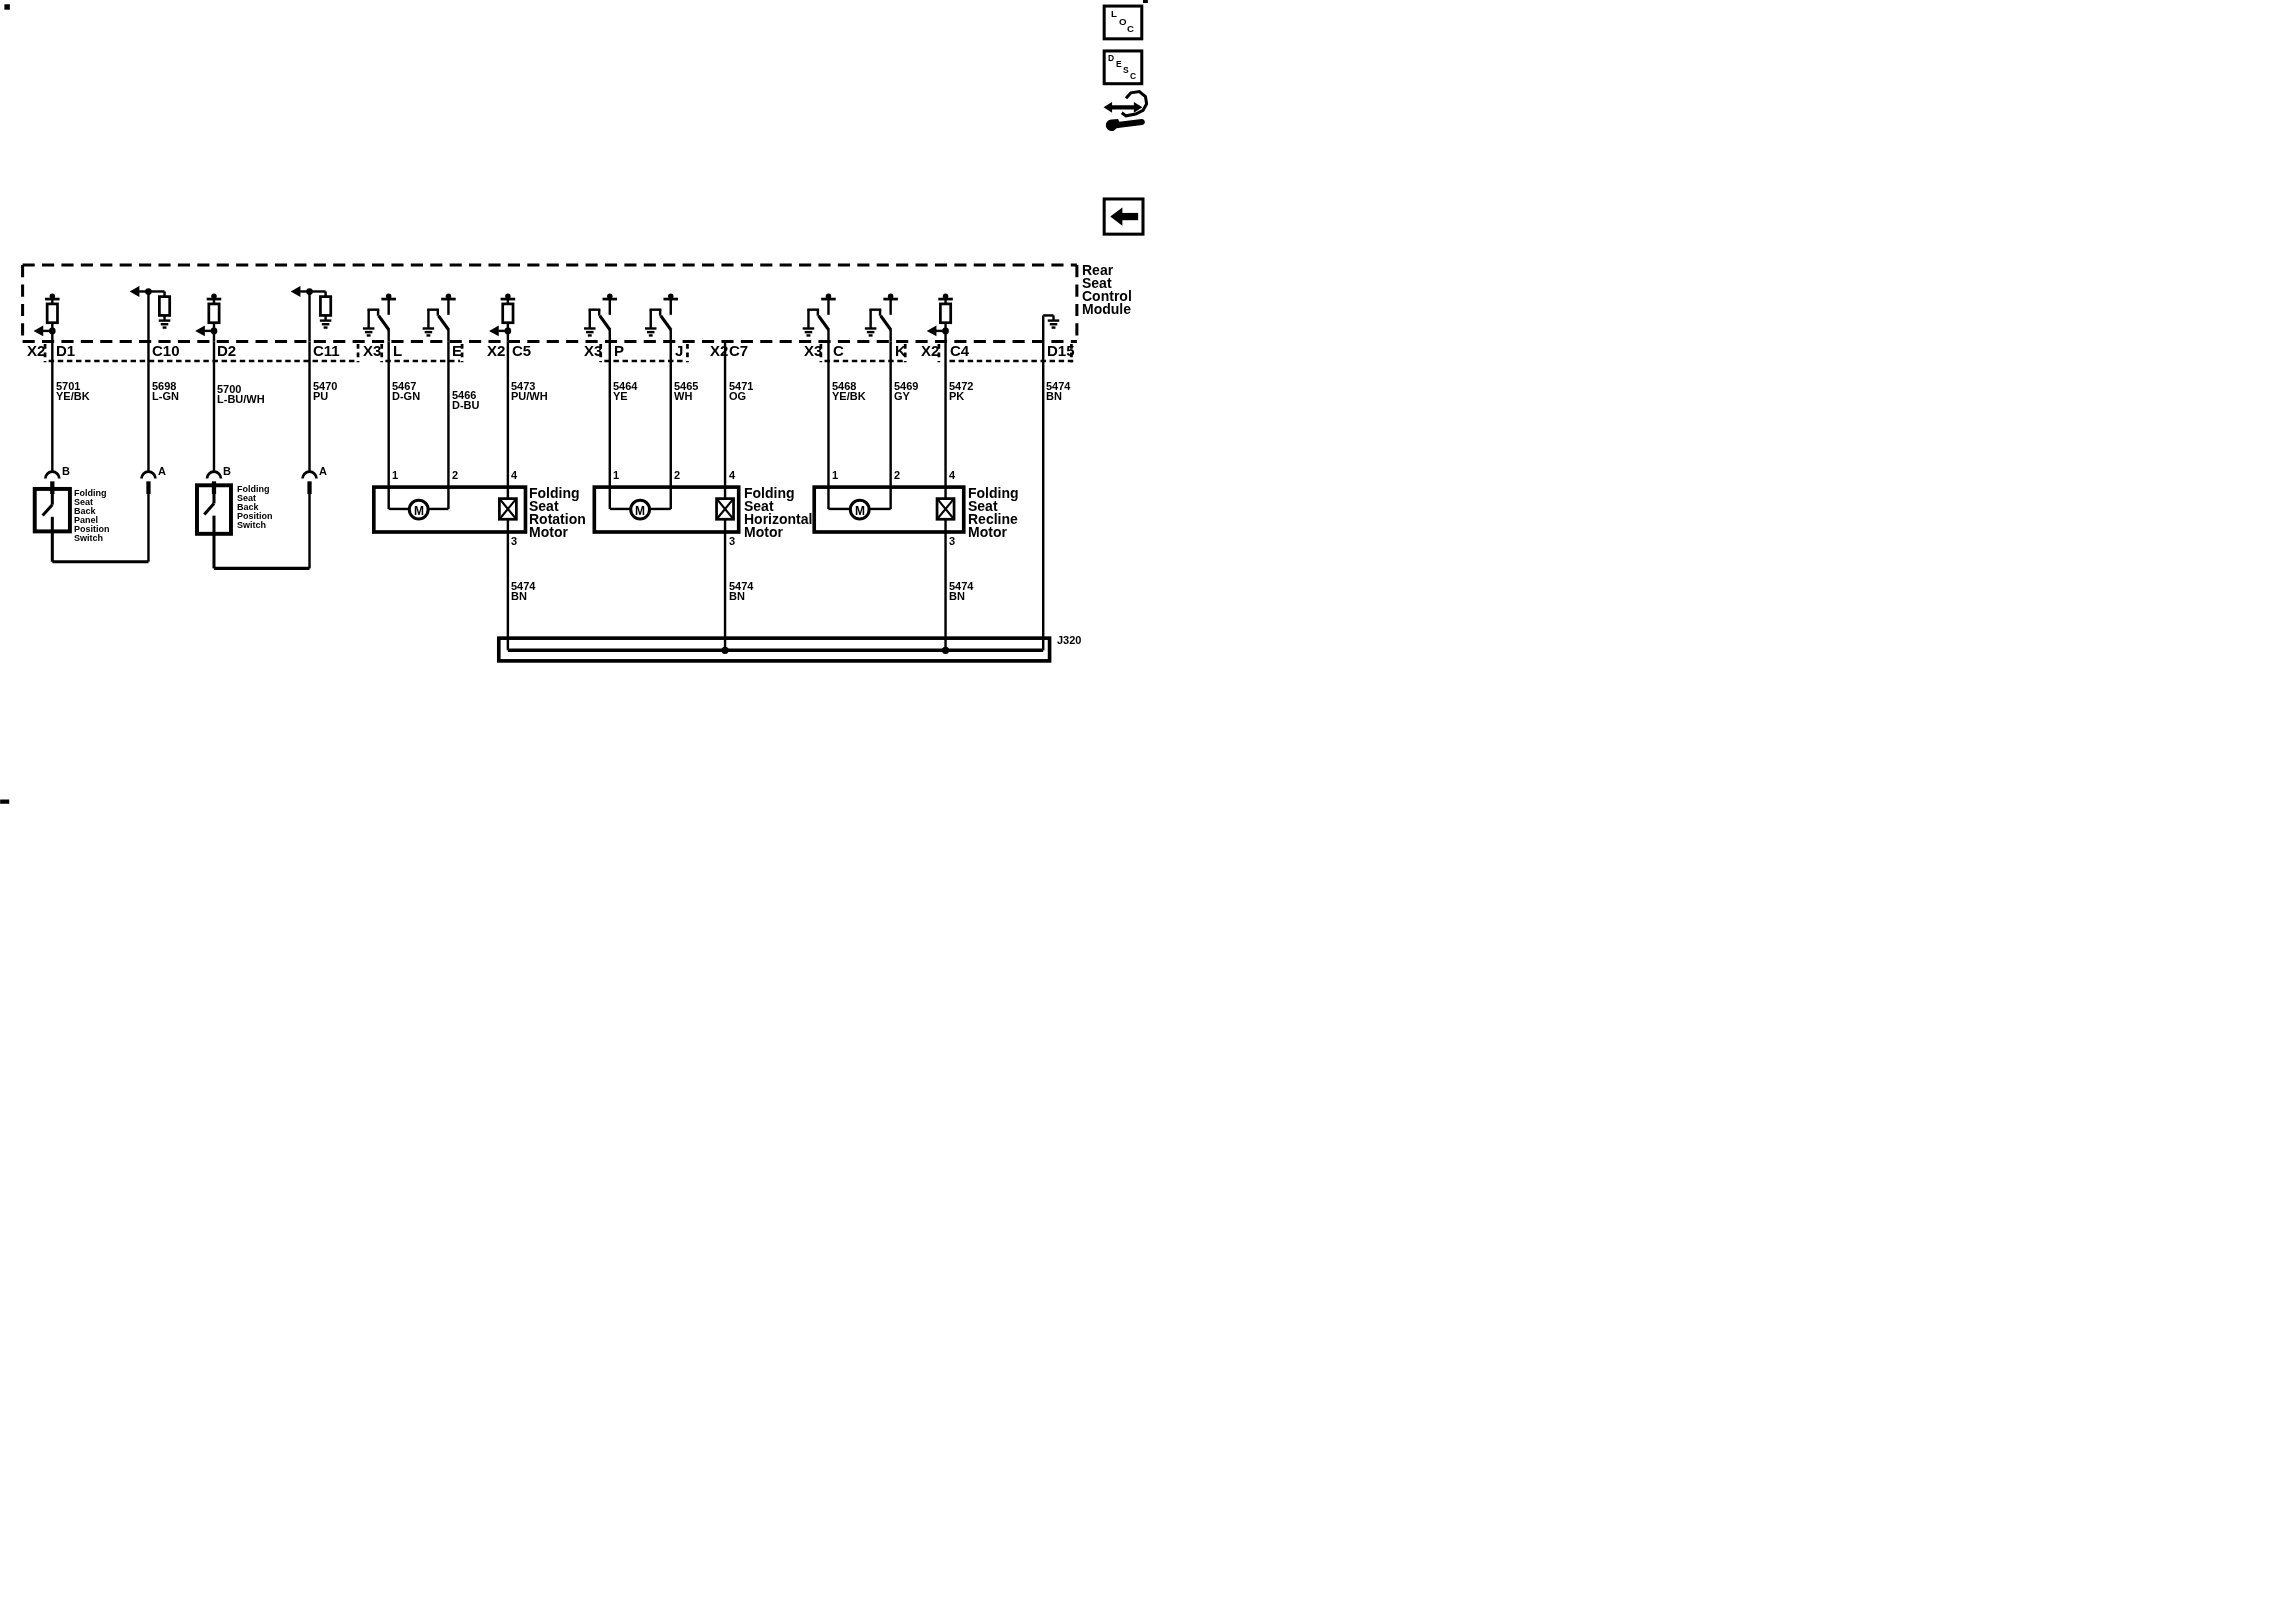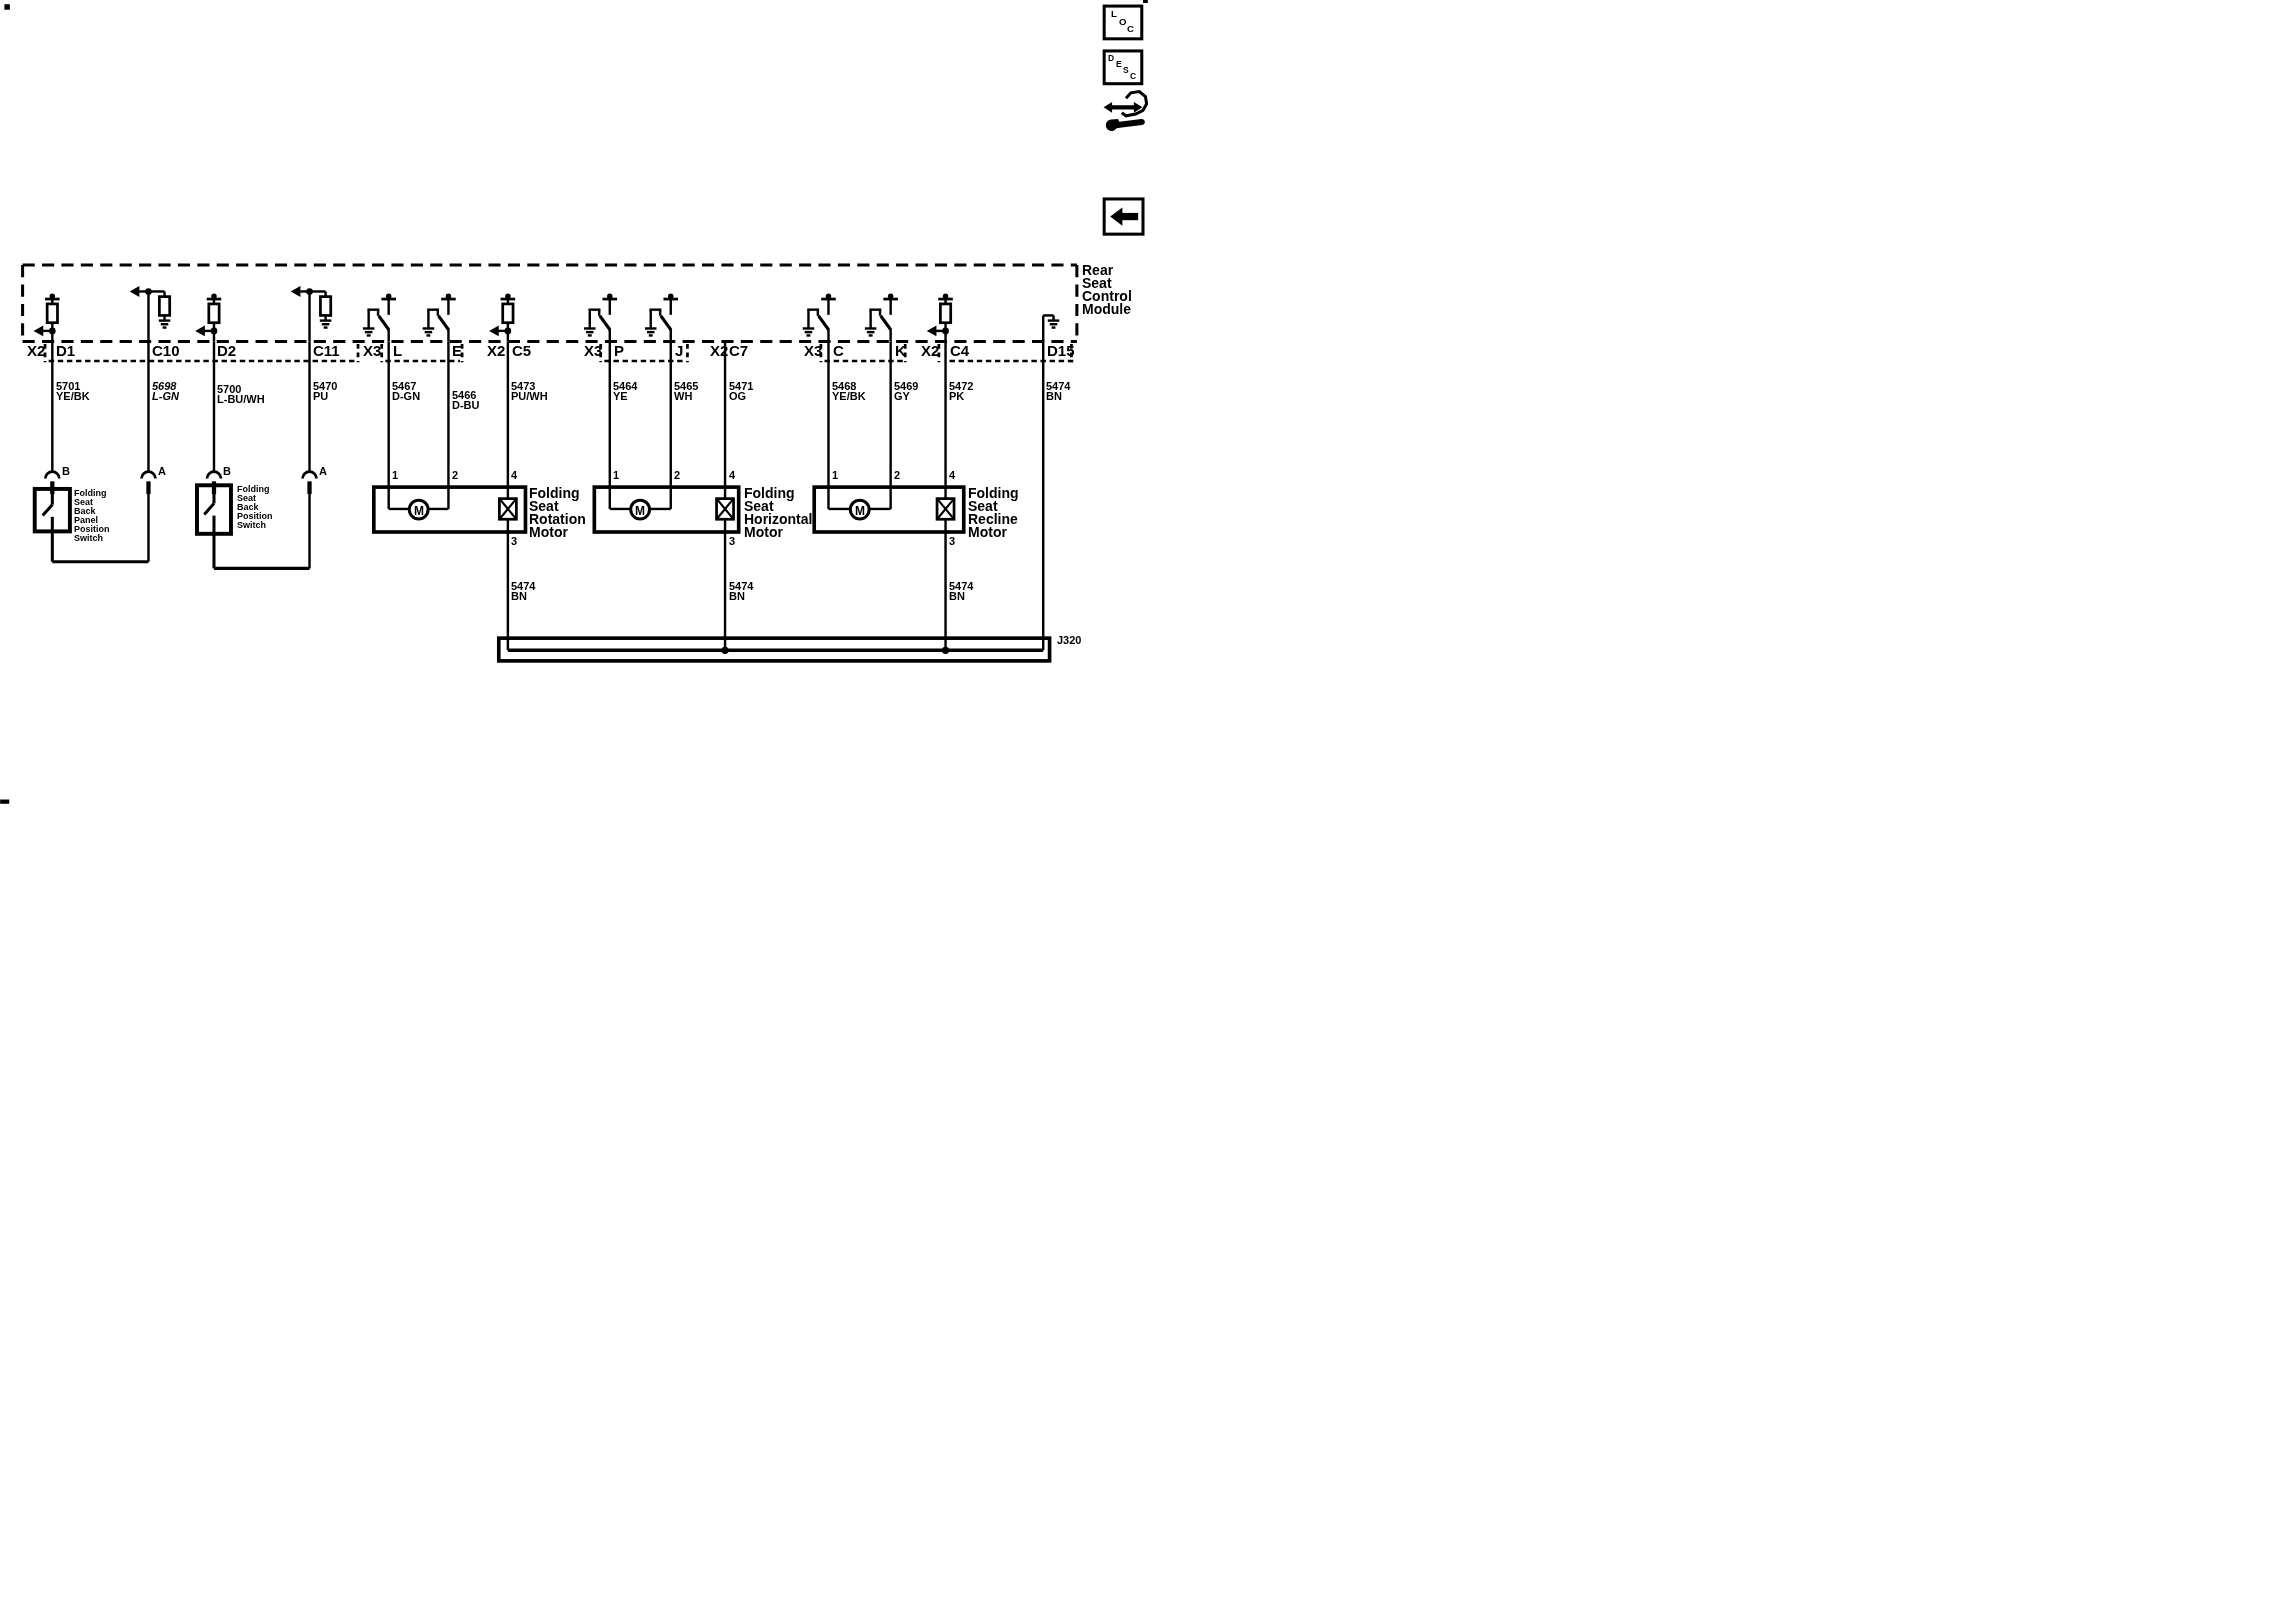--- a/index.html
+++ b/index.html
@@ -359,21 +359,21 @@
 <div class="t conn" style="left:729px;top:345px;">C7</div>
 <div class="t conn" style="left:804px;top:345px;">X3</div>
 <div class="t conn" style="left:833px;top:345px;">C</div>
 <div class="t conn" style="left:895px;top:345px;">K</div>
 <div class="t conn" style="left:921px;top:345px;">X2</div>
 <div class="t conn" style="left:950px;top:345px;">C4</div>
 <div class="t conn" style="left:1047px;top:345px;">D15</div>
 
 <div class="t code" style="left:56px;top:381px;">5701
 YE/BK</div>
-<div class="t code" style="left:152px;top:381px;font-style:italic;">5698
+<div class="t code" style="left:152px;top:381px;">5698
 L-GN</div>
 <div class="t code" style="left:217px;top:384px;">5700
 L-BU/WH</div>
 <div class="t code" style="left:313px;top:381px;">5470
 PU</div>
 <div class="t code" style="left:392px;top:381px;">5467
 D-GN</div>
 <div class="t code" style="left:452px;top:381px;margin-top:9px;">5466
 D-BU</div>
 <div class="t code" style="left:511px;top:381px;">5473

